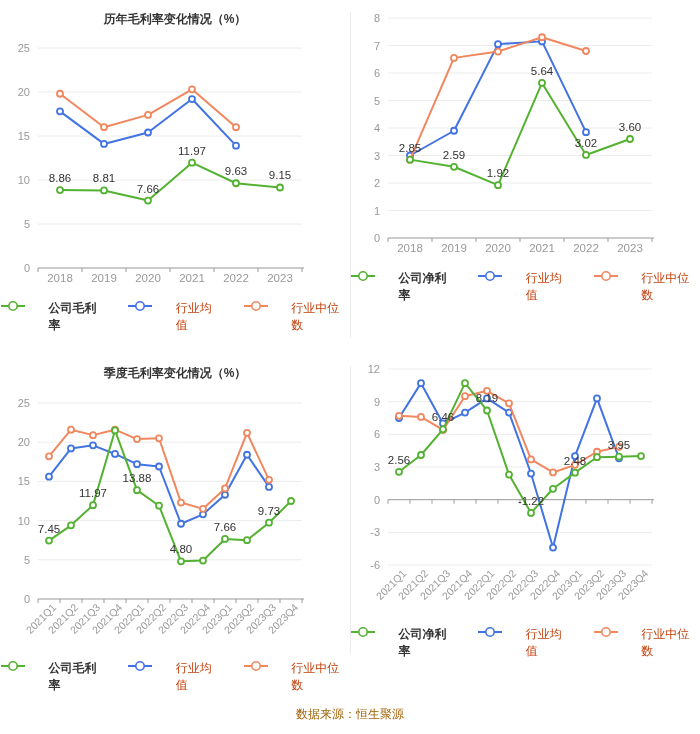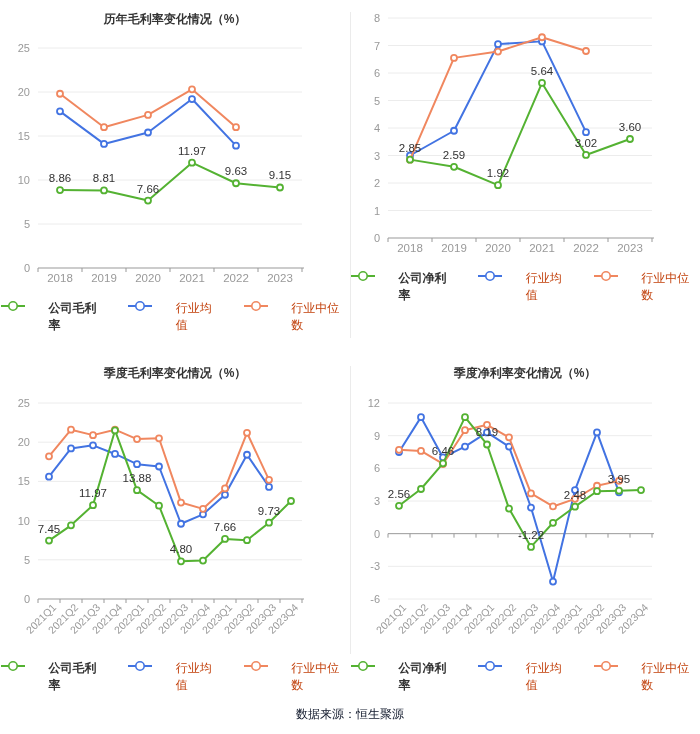--- a/index.html
+++ b/index.html
@@ -38,21 +38,21 @@
   .legend-item { display: inline-flex; align-items: flex-start; gap: 23px; cursor: pointer; }
   .legend-label { font-size: 12px; color: #c2410c; }
   .legend-label.primary { color: #333333; font-weight: bold; }
   .divider-v { position: absolute; left: 350px; width: 1px; background: #ebebeb; }
   .divider-v.seg1 { top: 12px; height: 326px; }
   .divider-v.seg2 { top: 366px; height: 288px; }
   .source-row {
     margin-top: 10px;
     text-align: center;
     font-size: 12px;
-    color: #0f172a;
+    color: #a16207;
   }
 </style>
 </head>
 <body>
 
 <div class="charts-grid">
   <section class="chart-cell top">
     <h2 class="chart-title">历年毛利率变化情况（%）</h2>
     <svg class="chart" width="350" height="262" viewBox="0 0 350 262">
         <text x="30" y="242" text-anchor="end" font-size="11" fill="#999999">0</text>
@@ -318,21 +318,20 @@
           <svg width="26" height="12">
             <line x1="1" y1="6" x2="25" y2="6" stroke="#F0875F" stroke-width="2"></line>
             <circle cx="13" cy="6" r="4.2" fill="#ffffff" stroke="#F0875F" stroke-width="1.6"></circle>
           </svg>
           <span class="legend-label">行业中位数</span>
         </div>
       </div>
   </section>
 
   <section class="chart-cell bottom">
-    <h2 class="chart-title">季度净利率变化情况（%）</h2>
     <svg class="chart" width="350" height="276" viewBox="0 0 350 276">
         <line x1="38" y1="215" x2="302" y2="215" stroke="#ececec" stroke-width="1"></line>
         <text x="30" y="219" text-anchor="end" font-size="11" fill="#999999">-6</text>
         <line x1="38" y1="182.33333333333334" x2="302" y2="182.33333333333334" stroke="#ececec" stroke-width="1"></line>
         <text x="30" y="186.33333333333334" text-anchor="end" font-size="11" fill="#999999">-3</text>
         <text x="30" y="153.66666666666666" text-anchor="end" font-size="11" fill="#999999">0</text>
         <line x1="38" y1="117" x2="302" y2="117" stroke="#ececec" stroke-width="1"></line>
         <text x="30" y="121" text-anchor="end" font-size="11" fill="#999999">3</text>
         <line x1="38" y1="84.33333333333333" x2="302" y2="84.33333333333333" stroke="#ececec" stroke-width="1"></line>
         <text x="30" y="88.33333333333333" text-anchor="end" font-size="11" fill="#999999">6</text>

